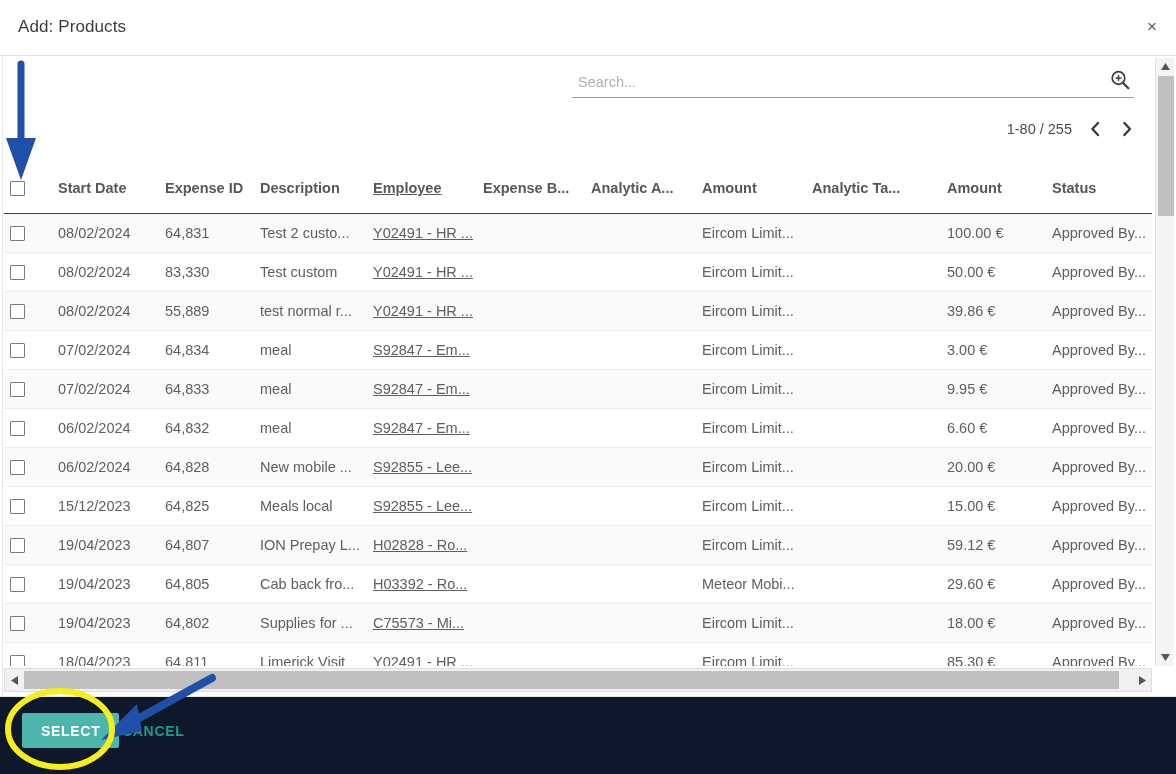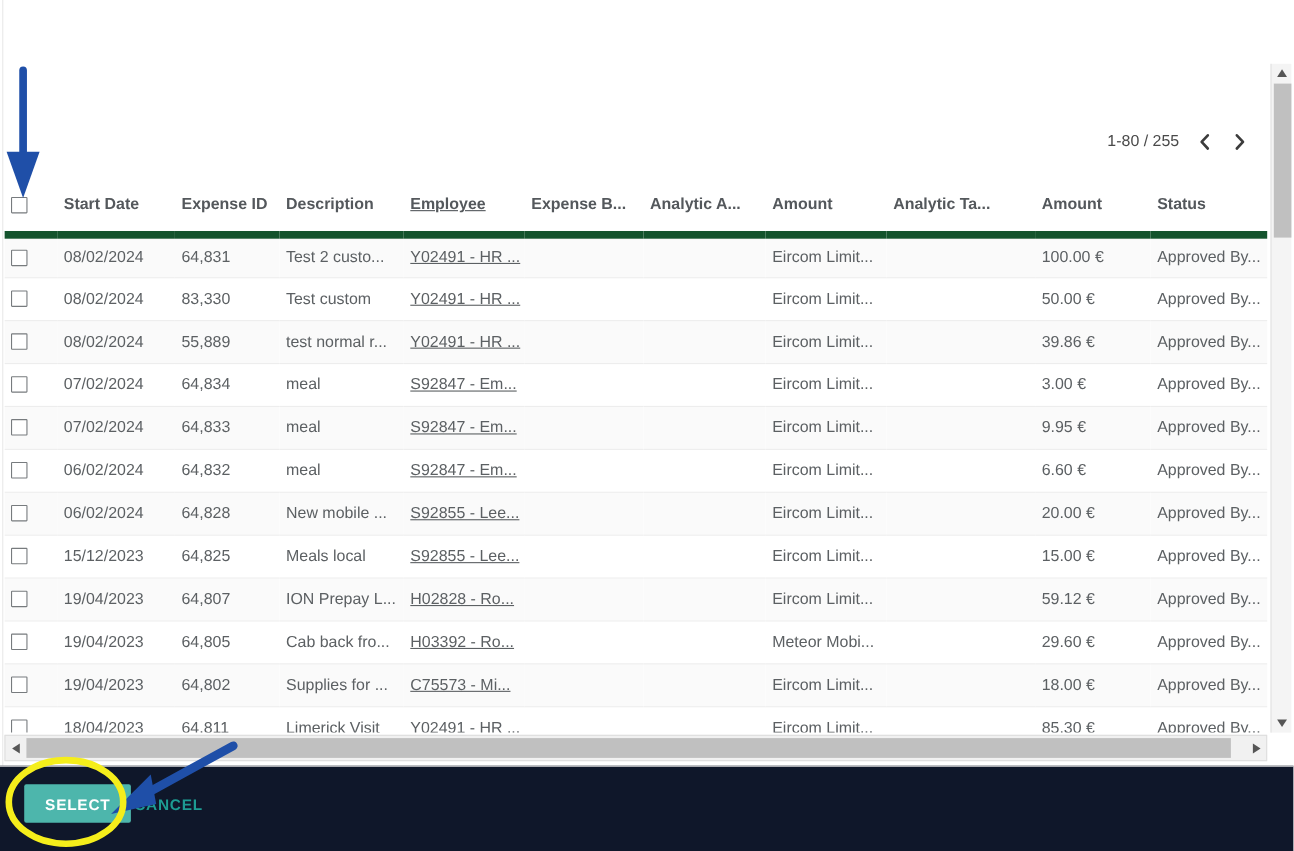--- a/index.html
+++ b/index.html
@@ -118,21 +118,21 @@
     width: 1148px;
     table-layout: fixed;
   }
   table.grid th {
     font-size: 14.5px;
     font-weight: bold;
     color: #54585c;
     text-align: left;
     padding: 0 6px;
     height: 50px;
-    border-bottom: 7px solid #14532d;
+    border-bottom: 1px solid #14532d;
     background: #ffffff;
     white-space: nowrap;
     overflow: hidden;
     vertical-align: middle;
   }
   table.grid td {
     font-size: 14.5px;
     color: #5c6063;
     padding: 0 6px;
     height: 39px;
@@ -261,21 +261,36 @@
     pointer-events: none;
   }
 </style>
 </head>
 <body>
 
 <div id="app">
 
   <div class="left-edge"></div>
 
-
+  <div class="dialog-header">
+    <div class="dialog-title">Add: Products</div>
+    <div class="close-btn">×</div>
+  </div>
+
+  <div class="search-wrap">
+    <input class="search-input" type="text" placeholder="Search..." style="">
+    <span class="search-icon">
+      <svg width="24" height="24" viewBox="0 0 24 24">
+        <circle cx="10.5" cy="10" r="6.3" fill="none" stroke="#3c3c3c" stroke-width="1.7"></circle>
+        <line x1="14.9" y1="14.7" x2="20.3" y2="20.3" stroke="#3c3c3c" stroke-width="2.2" stroke-linecap="round"></line>
+        <line x1="7.6" y1="10" x2="13.4" y2="10" stroke="#3c3c3c" stroke-width="1.5"></line>
+        <line x1="10.5" y1="7.1" x2="10.5" y2="12.9" stroke="#3c3c3c" stroke-width="1.5"></line>
+      </svg>
+    </span>
+  </div>
 
   <div class="pager">
     <span class="pager-text">1-80 / 255</span>
     <span class="pager-btn">
       <svg width="14" height="18" viewBox="0 0 14 18">
         <polyline points="10,3 4.4,9 10,15" fill="none" stroke="#3c3c3c" stroke-width="2.4" stroke-linecap="round" stroke-linejoin="round"></polyline>
       </svg>
     </span>
     <span class="pager-btn">
       <svg width="14" height="18" viewBox="0 0 14 18">

